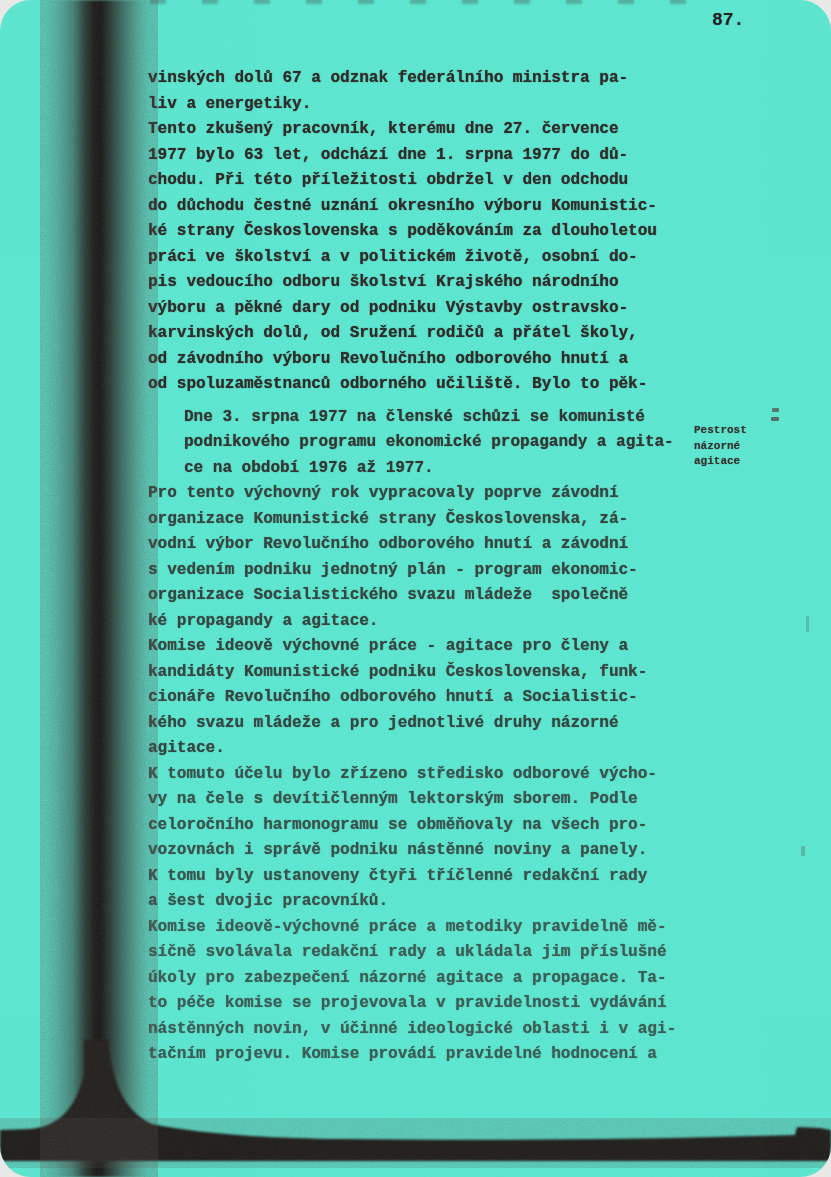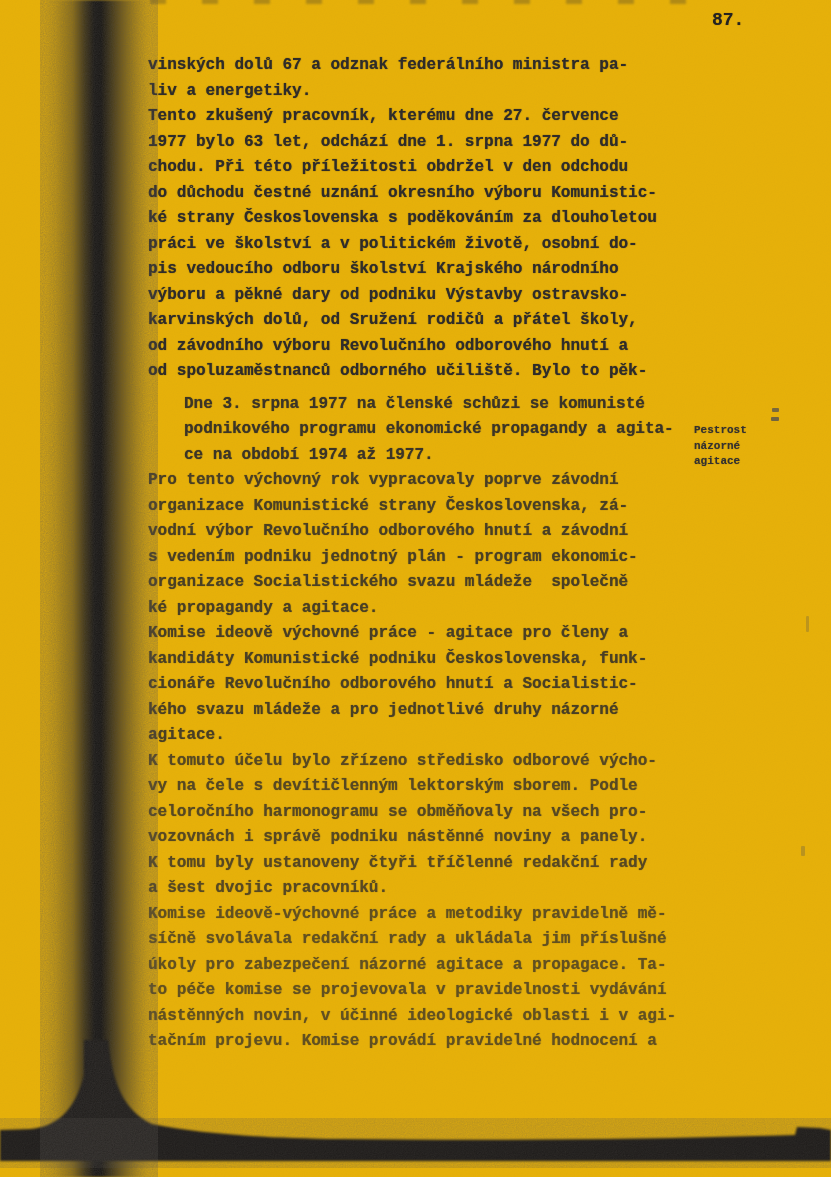--- a/index.html
+++ b/index.html
@@ -1,21 +1,22 @@
 <!DOCTYPE html>
 <html><head>
 <meta charset="utf-8">
 <style>
   html,body{margin:0;padding:0;background:#e8e8e6;}
   .scan{
     position:relative;
     width:831px;height:1177px;
-    background:#eab308;
+    background:#5eead4;
     overflow:hidden;
     font-family:"Liberation Mono","DejaVu Sans Mono",monospace;
+    border-radius:31px;
   }
   
   .spine{
     position:absolute;left:46px;top:0;width:102px;height:1177px;
     background:linear-gradient(90deg,
       rgba(30,28,26,0) 0%,
       rgba(30,28,26,.10) 10%,
       rgba(28,26,24,.38) 26%,
       rgba(22,20,19,.80) 38%,
       #100f0e 47%,
@@ -25,21 +26,21 @@
       rgba(40,38,36,.18) 90%,
       rgba(40,38,36,0) 100%);
     filter:blur(1.1px);
   }
   
   .bottom-edge{position:absolute;left:0;top:1040px;filter:blur(1px);}
   
   .grain-layer{position:absolute;left:0;top:0;pointer-events:none;}
   
   .text-col{
-    position:absolute;left:148px;top:53px;width:568px;
+    position:absolute;left:148px;top:66px;width:568px;
     font-size:16px;line-height:25.5px;font-weight:bold;
     color:#2e2b28;
     text-shadow:0 0 1px rgba(46,43,40,.65), .4px .4px .8px rgba(70,66,60,.35);
   }
   .line{white-space:pre;height:25.5px;}
   .paragraph{margin:0;}
   .paragraph.gap-before{margin-top:7px;}
   .fade-1{opacity:.93;margin-left:36px;}
   .fade-2{opacity:.85;filter:blur(.2px);}
   .fade-3{opacity:.78;filter:blur(.3px);}
@@ -94,21 +95,21 @@
         <div class="line">práci ve školství a v politickém životě, osobní do-</div>
         <div class="line">pis vedoucího odboru školství Krajského národního</div>
         <div class="line">výboru a pěkné dary od podniku Výstavby ostravsko-</div>
         <div class="line">karvinských dolů, od Sružení rodičů a přátel školy,</div>
         <div class="line">od závodního výboru Revolučního odborového hnutí a</div>
         <div class="line">od spoluzaměstnanců odborného učiliště. Bylo to pěk-</div>
       </div>
       <div class="paragraph gap-before fade-1">
         <div class="line">Dne 3. srpna 1977 na členské schůzi se komunisté</div>
         <div class="line">podnikového programu ekonomické propagandy a agita-</div>
-        <div class="line">ce na období 1974 až 1977.</div>
+        <div class="line">ce na období 1976 až 1977.</div>
       </div>
       <div class="paragraph fade-2">
         <div class="line">Pro tento výchovný rok vypracovaly poprve závodní</div>
         <div class="line">organizace Komunistické strany Československa, zá-</div>
         <div class="line">vodní výbor Revolučního odborového hnutí a závodní</div>
         <div class="line">s vedením podniku jednotný plán - program ekonomic-</div>
         <div class="line">organizace Socialistického svazu mládeže  společně</div>
         <div class="line">ké propagandy a agitace.</div>
       </div>
       <div class="paragraph fade-2">

